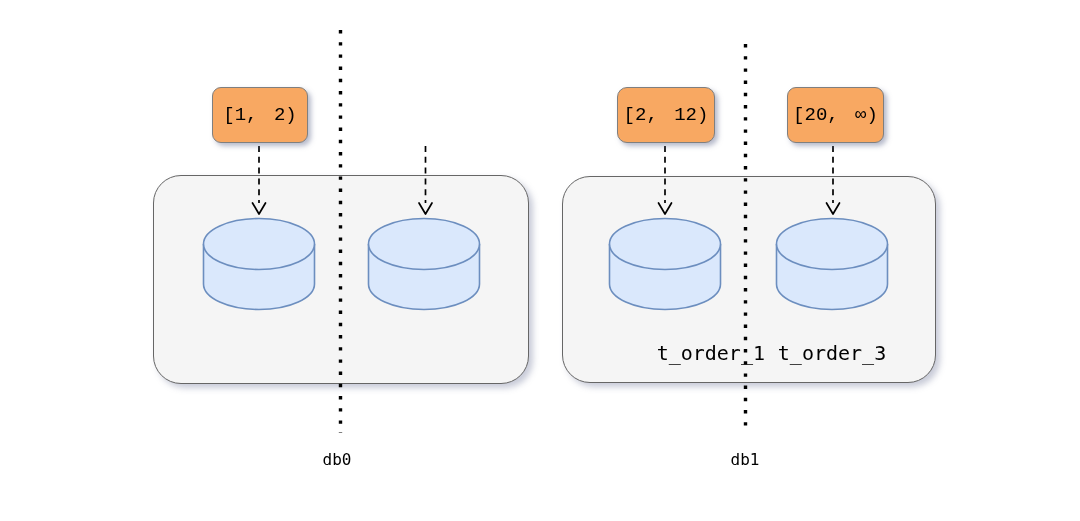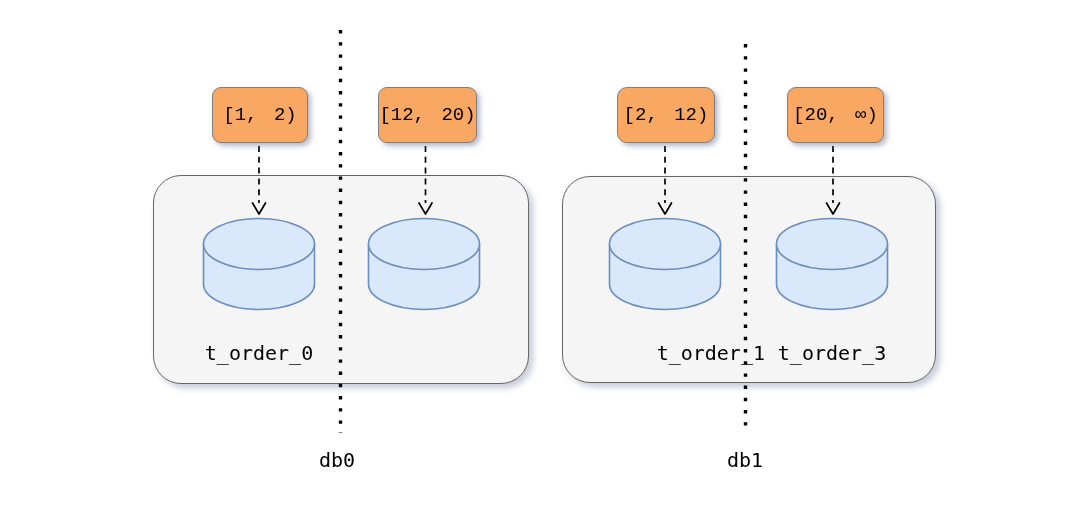--- a/index.html
+++ b/index.html
@@ -81,21 +81,21 @@
     white-space:nowrap;
   }
   .tl-1{left:159px;}
   .tl-2{left:324px;}
   .tl-3{left:565px;text-align:right;}
   .tl-4{left:732px;}
   .db-label{
     position:absolute;
     top:448px;width:120px;height:24px;
     text-align:center;
-    font-size:20px;line-height:24px;
+    font-size:16px;line-height:24px;
     z-index:3;
   }
   .dbl-0{left:277px;}
   .dbl-1{left:685px;}
 </style>
 </head>
 <body>
 
 <div class="stage">
 
@@ -119,41 +119,39 @@
       <line class="arrow-shaft" x1="665" y1="146" x2="665" y2="203"></line>
       <path class="arrow-head" d="M 658.5 203 L 665 214 L 671.5 203"></path>
     </g>
     <g>
       <line class="arrow-shaft" x1="833" y1="146" x2="833" y2="203"></line>
       <path class="arrow-head" d="M 826.5 203 L 833 214 L 839.5 203"></path>
     </g>
   </svg>
 
   <div class="range-box range-1">[1, 2)</div>
-  <div class="range-box range-2">[12, 20)</div>
   <div class="range-box range-3">[2, 12)</div>
   <div class="range-box range-4">[20, ∞)</div>
 
   <svg class="cylinder" style="left:202px;top:217px" width="114" height="94" viewBox="0 0 114 94">
     <path class="cyl-body" d="M 1.5 27 L 1.5 67 A 55.5 25.5 0 0 0 112.5 67 L 112.5 27"></path>
     <ellipse class="cyl-top" cx="57" cy="27" rx="55.5" ry="25.5"></ellipse>
   </svg>
   <svg class="cylinder" style="left:367px;top:217px" width="114" height="94" viewBox="0 0 114 94">
     <path class="cyl-body" d="M 1.5 27 L 1.5 67 A 55.5 25.5 0 0 0 112.5 67 L 112.5 27"></path>
     <ellipse class="cyl-top" cx="57" cy="27" rx="55.5" ry="25.5"></ellipse>
   </svg>
   <svg class="cylinder" style="left:608px;top:217px" width="114" height="94" viewBox="0 0 114 94">
     <path class="cyl-body" d="M 1.5 27 L 1.5 67 A 55.5 25.5 0 0 0 112.5 67 L 112.5 27"></path>
     <ellipse class="cyl-top" cx="57" cy="27" rx="55.5" ry="25.5"></ellipse>
   </svg>
   <svg class="cylinder" style="left:775px;top:217px" width="114" height="94" viewBox="0 0 114 94">
     <path class="cyl-body" d="M 1.5 27 L 1.5 67 A 55.5 25.5 0 0 0 112.5 67 L 112.5 27"></path>
     <ellipse class="cyl-top" cx="57" cy="27" rx="55.5" ry="25.5"></ellipse>
   </svg>
 
-  <div class="table-label tl-1">t_order_0</div>
   <div class="table-label tl-3">t_order_1</div>
   <div class="table-label tl-4">t_order_3</div>
 
   <div class="db-label dbl-0">db0</div>
   <div class="db-label dbl-1">db1</div>
 
 </div>
 
 </body></html>

